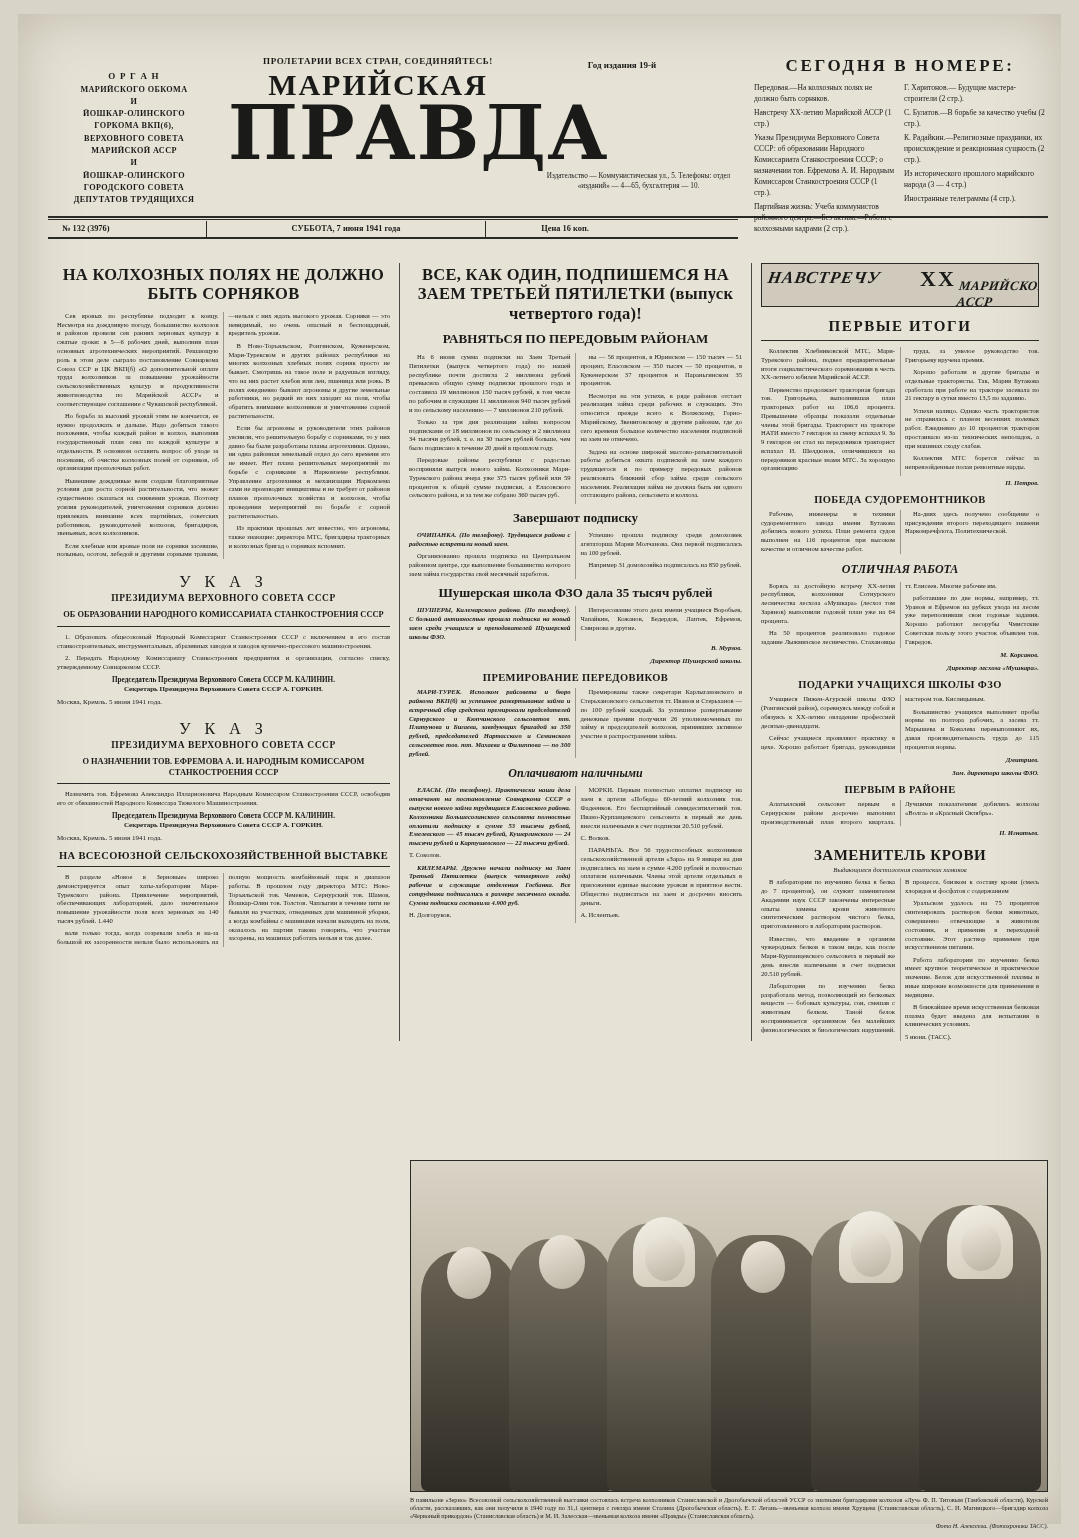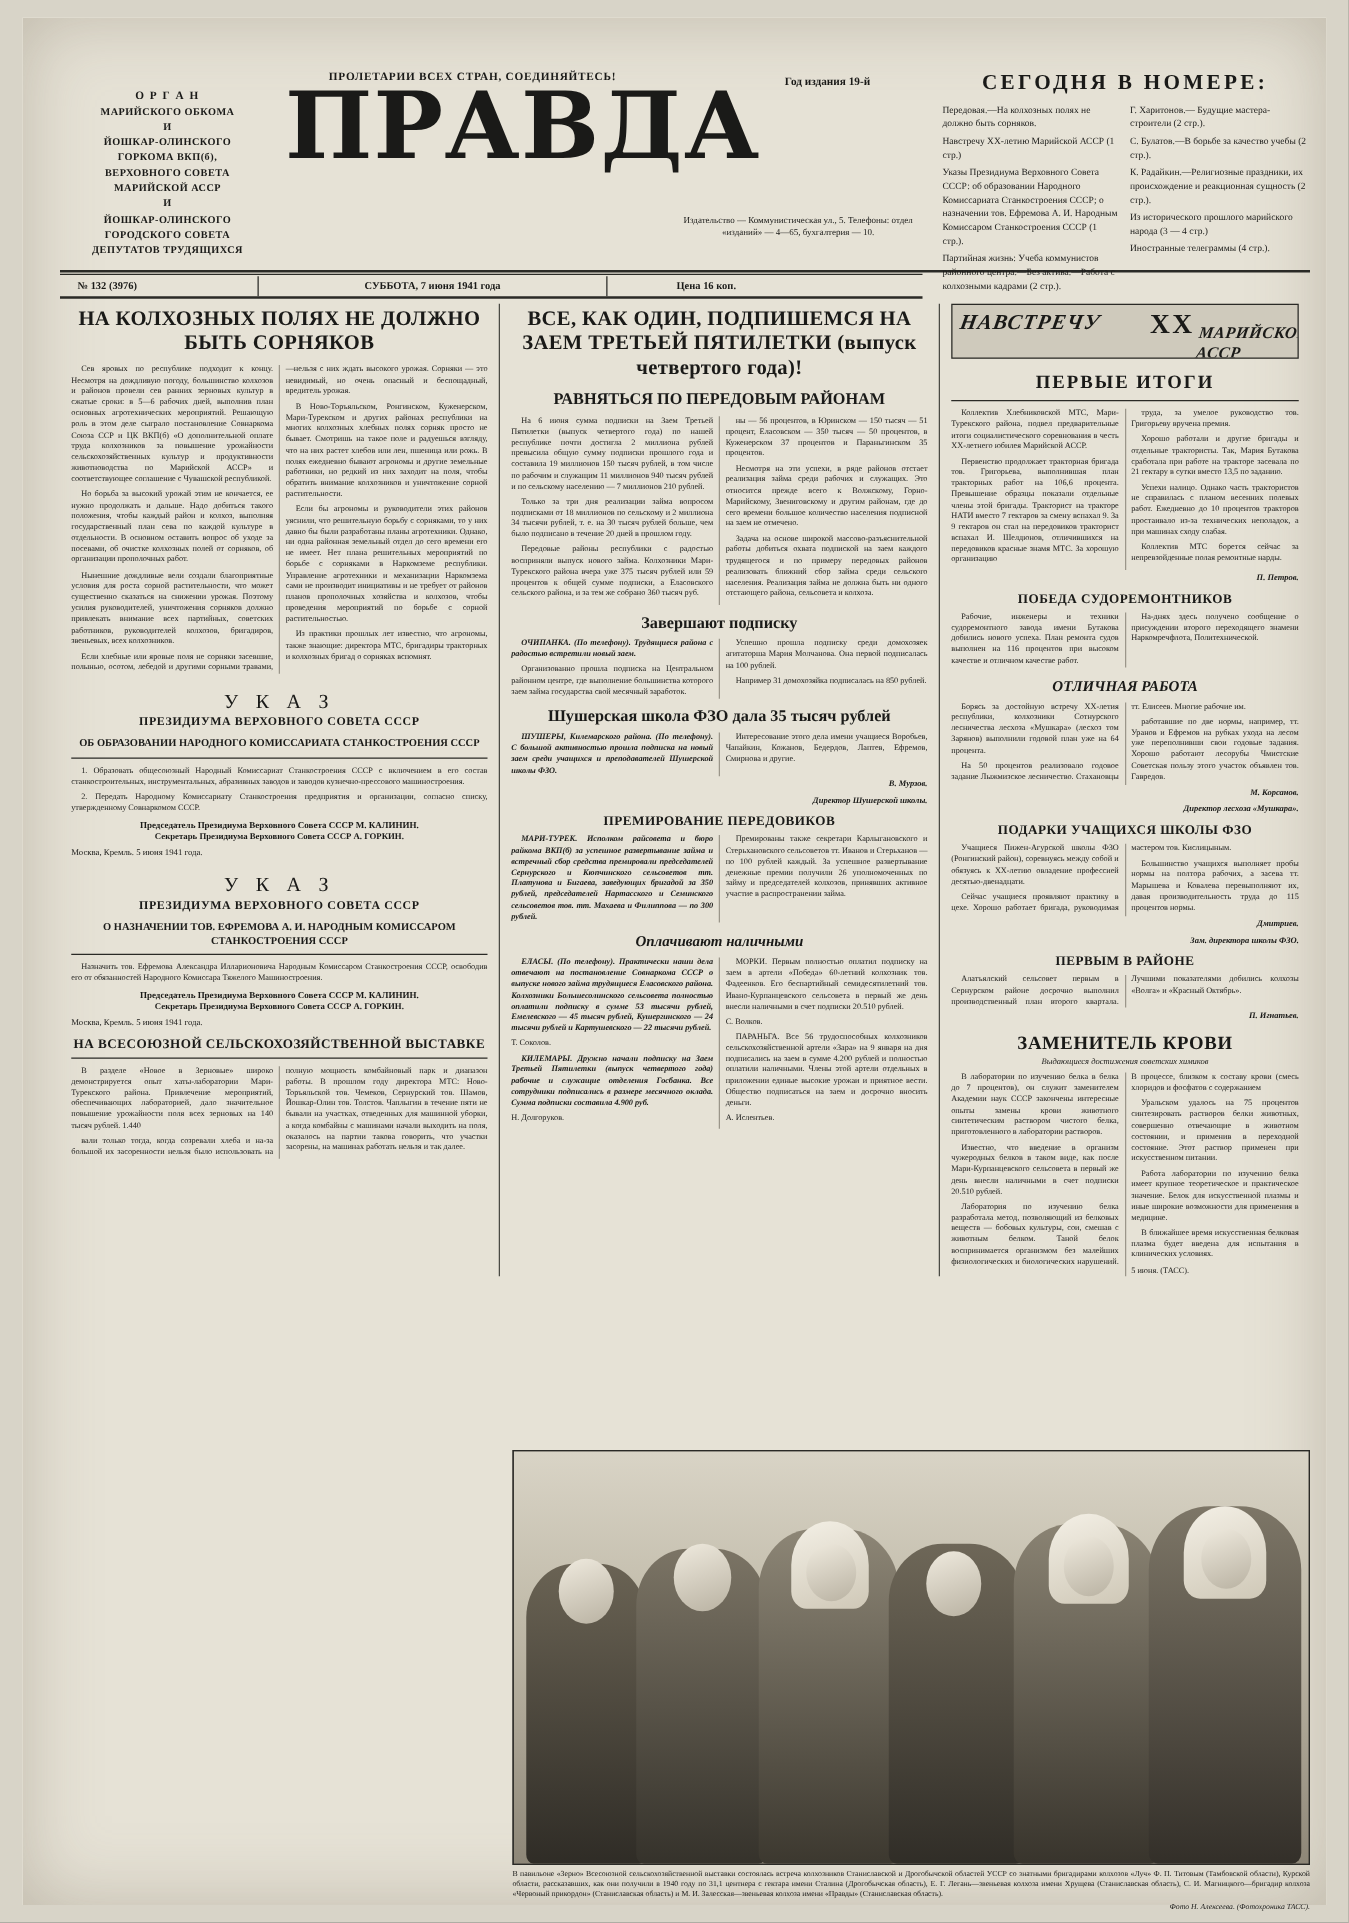--- a/index.html
+++ b/index.html
@@ -73,21 +73,21 @@
     font-size: 74px;
     font-weight: bold;
     letter-spacing: 1px;
     text-align: center;
     line-height: 0.95;
     margin-top: -2px;
     font-family: "DejaVu Serif", serif;
   }
   .mh-year {
     position: absolute;
-    left: 514px; top: 6px;
+    left: 474px; top: 6px;
     width: 200px;
     text-align: center;
     font-size: 9px;
     font-weight: bold;
   }
   .mh-addr {
     position: absolute;
     left: 488px; top: 24px;
     width: 205px;
     border: 1px solid #2a2a26;
@@ -136,21 +136,21 @@
   }
   .issuebar span { padding: 0 14px; border-right: 1px solid #2a2a26; line-height: 16px; }
   .issuebar span:last-child { border-right: none; }
   .issuebar .w1 { width: 130px; }
   .issuebar .w2 { width: 250px; text-align: center;}
   .issuebar .w3 { width: 130px; text-align:center;}
 
   
   .body-grid {
     position: relative;
-    margin-top: 4px;
+    margin-top: 24px;
     display: flex;
     gap: 0;
   }
   .col {
     padding: 0 9px;
     box-sizing: border-box;
   }
   .colA { width: 352px; border-right: 1px solid #4a4a44; }
   .colB { width: 352px; border-right: 1px solid #4a4a44; }
   .colC { width: 296px; }
@@ -316,20 +316,21 @@
        <div>ВЕРХОВНОГО СОВЕТА</div>
        <div>МАРИЙСКОЙ АССР</div>
        <div>И</div>
        <div>ЙОШКАР-ОЛИНСКОГО</div>
        <div>ГОРОДСКОГО СОВЕТА</div>
        <div>ДЕПУТАТОВ ТРУДЯЩИХСЯ</div>
      </div>
 
      <div class="mh-title-block">
        <div class="mh-slogan">ПРОЛЕТАРИИ ВСЕХ СТРАН, СОЕДИНЯЙТЕСЬ!</div>
+       <div class="mh-name1">МАРИЙСКАЯ</div>
        <div class="mh-name2">ПРАВДА</div>
      </div>
 
      <div class="mh-year">Год издания 19-й</div>
      <div class="mh-pub">Издательство — Коммунистическая ул., 5. Телефоны: отдел «изданий» — 4—65, бухгалтерия — 10.</div>
 
      <div class="mh-contents">
        <h2>СЕГОДНЯ В НОМЕРЕ:</h2>
        <div class="contents-cols">
          <div class="contents-col">

